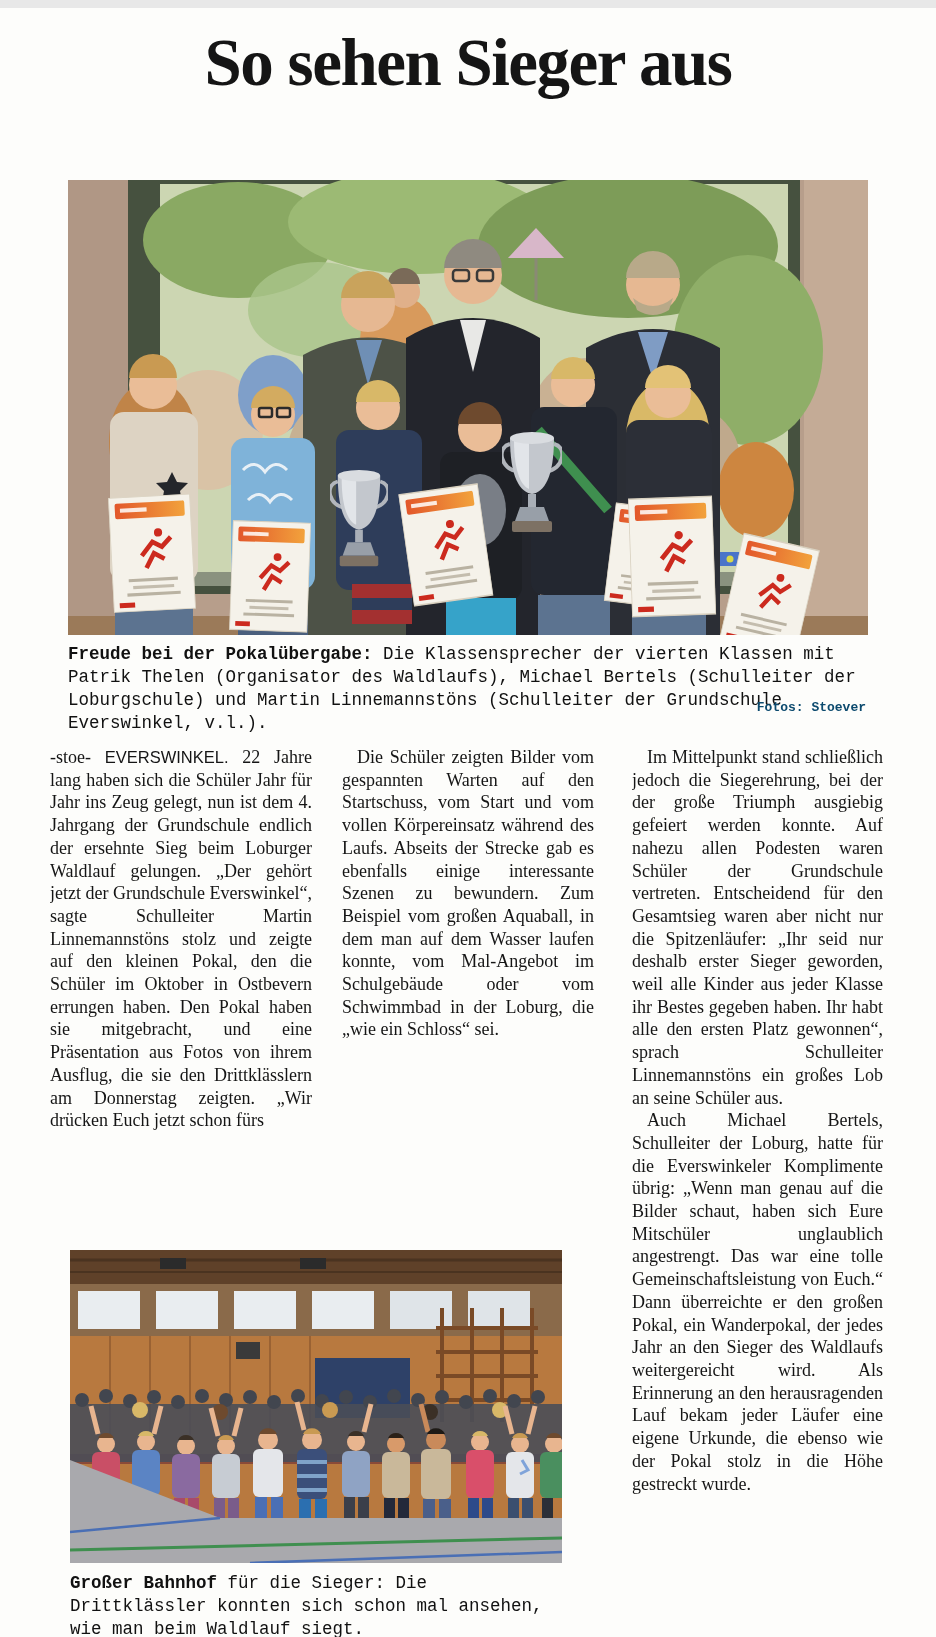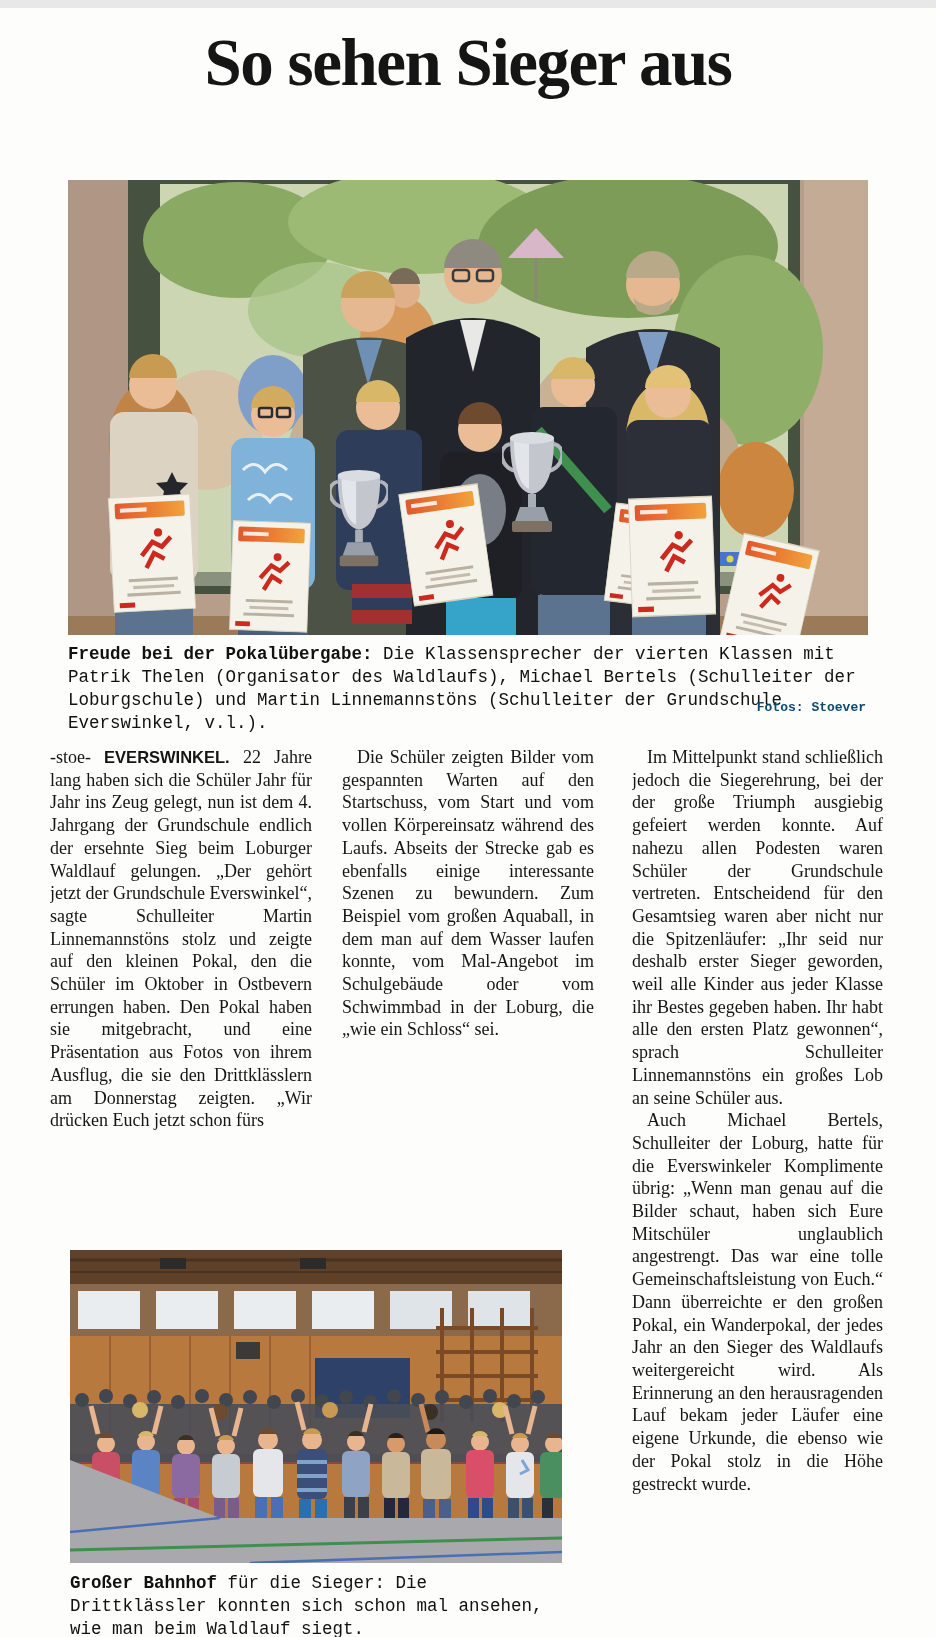--- a/index.html
+++ b/index.html
@@ -33,21 +33,21 @@
   .col{
     position:absolute;top:738px;
     font-size:18px;line-height:22.7px;text-align:justify;
     hyphens:auto;-webkit-hyphens:auto;overflow:hidden;
   }
   .col p{margin:0;}
   .col p.ind{text-indent:15px;}
   .col1{left:50px;width:262px;height:472px;}
   .col2{left:342px;width:252px;height:494px;}
   .col3{left:632px;width:251px;height:897px;}
-  .dateline{font-family:"Liberation Sans", sans-serif;font-weight:bold;font-size:16.5px;}
+  .dateline{font-family:"Liberation Sans", sans-serif;font-weight:normal;font-size:16.5px;}
 </style>
 </head>
 <body>
 
 <div class="page">
 
   <h1 class="headline">So sehen Sieger aus</h1>
 
   <figure class="photo-main">
     <svg width="800" height="455" viewBox="0 0 800 455">

